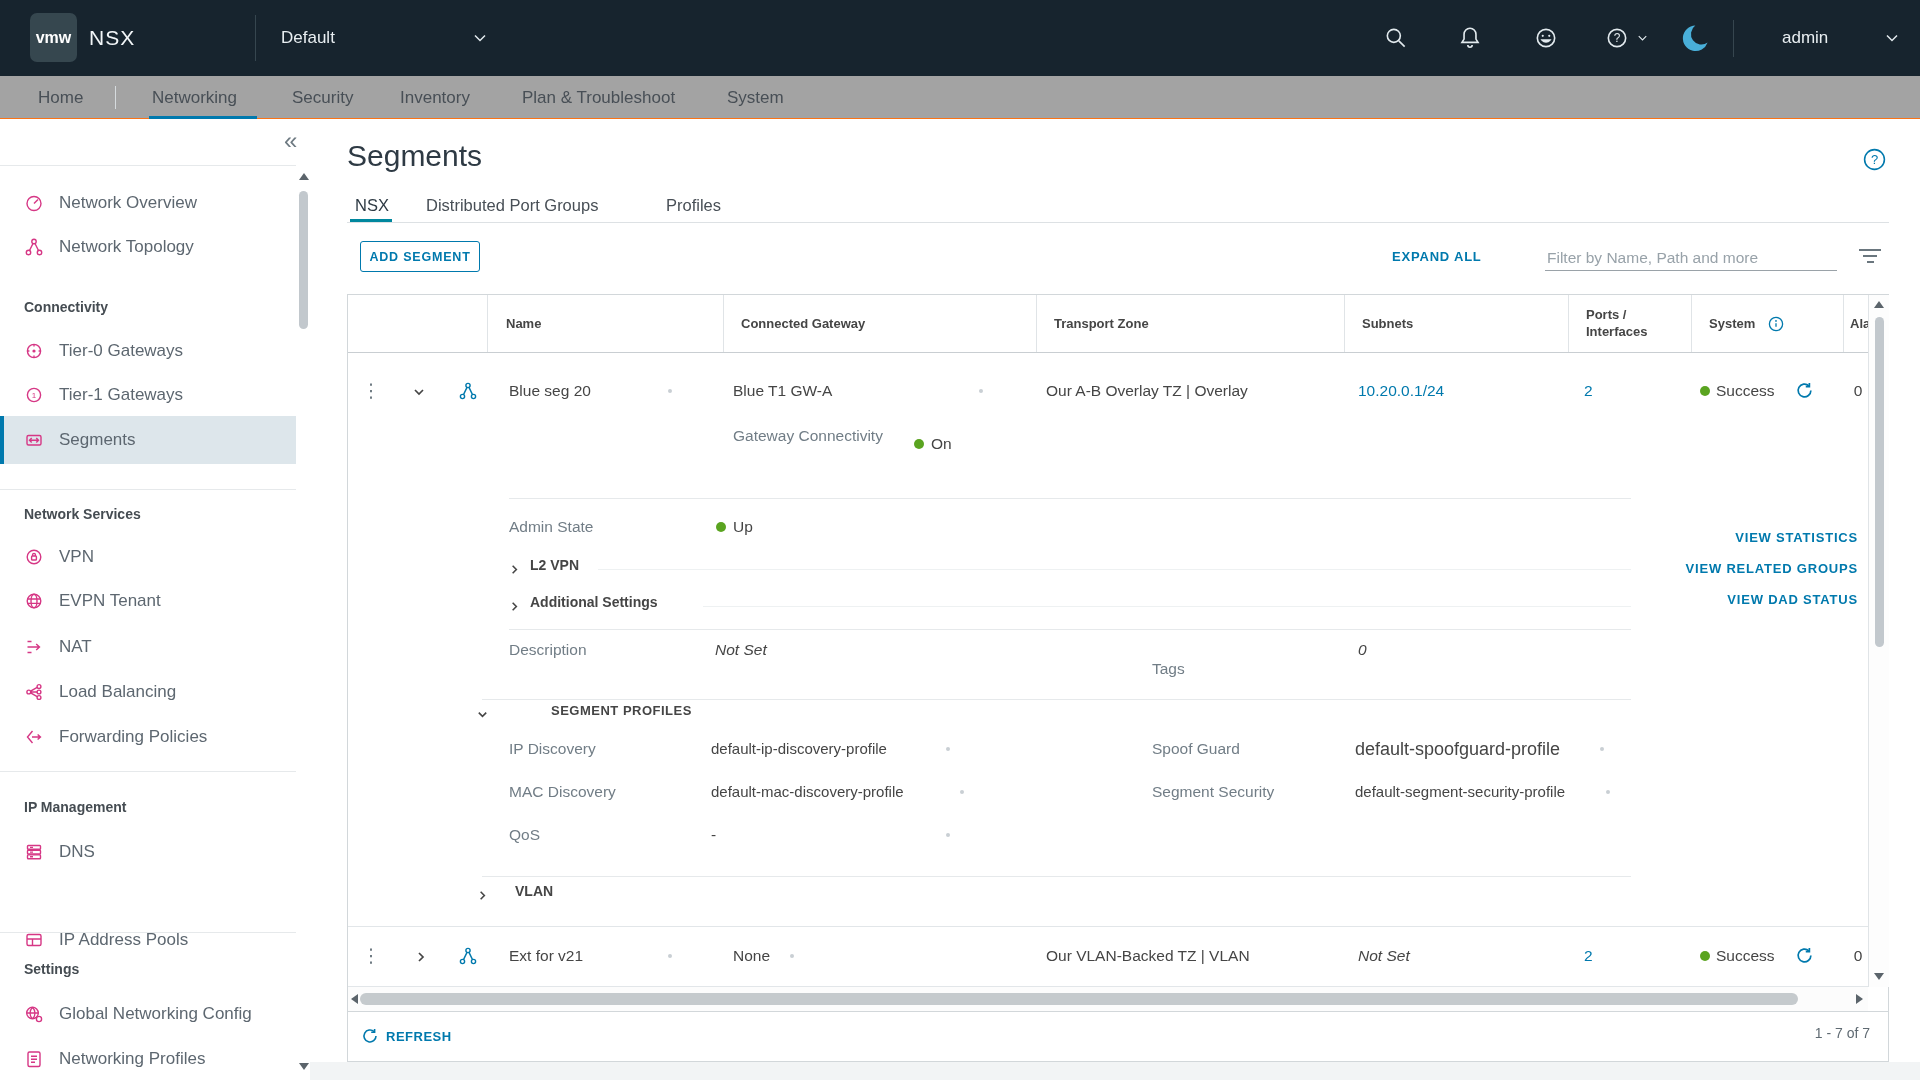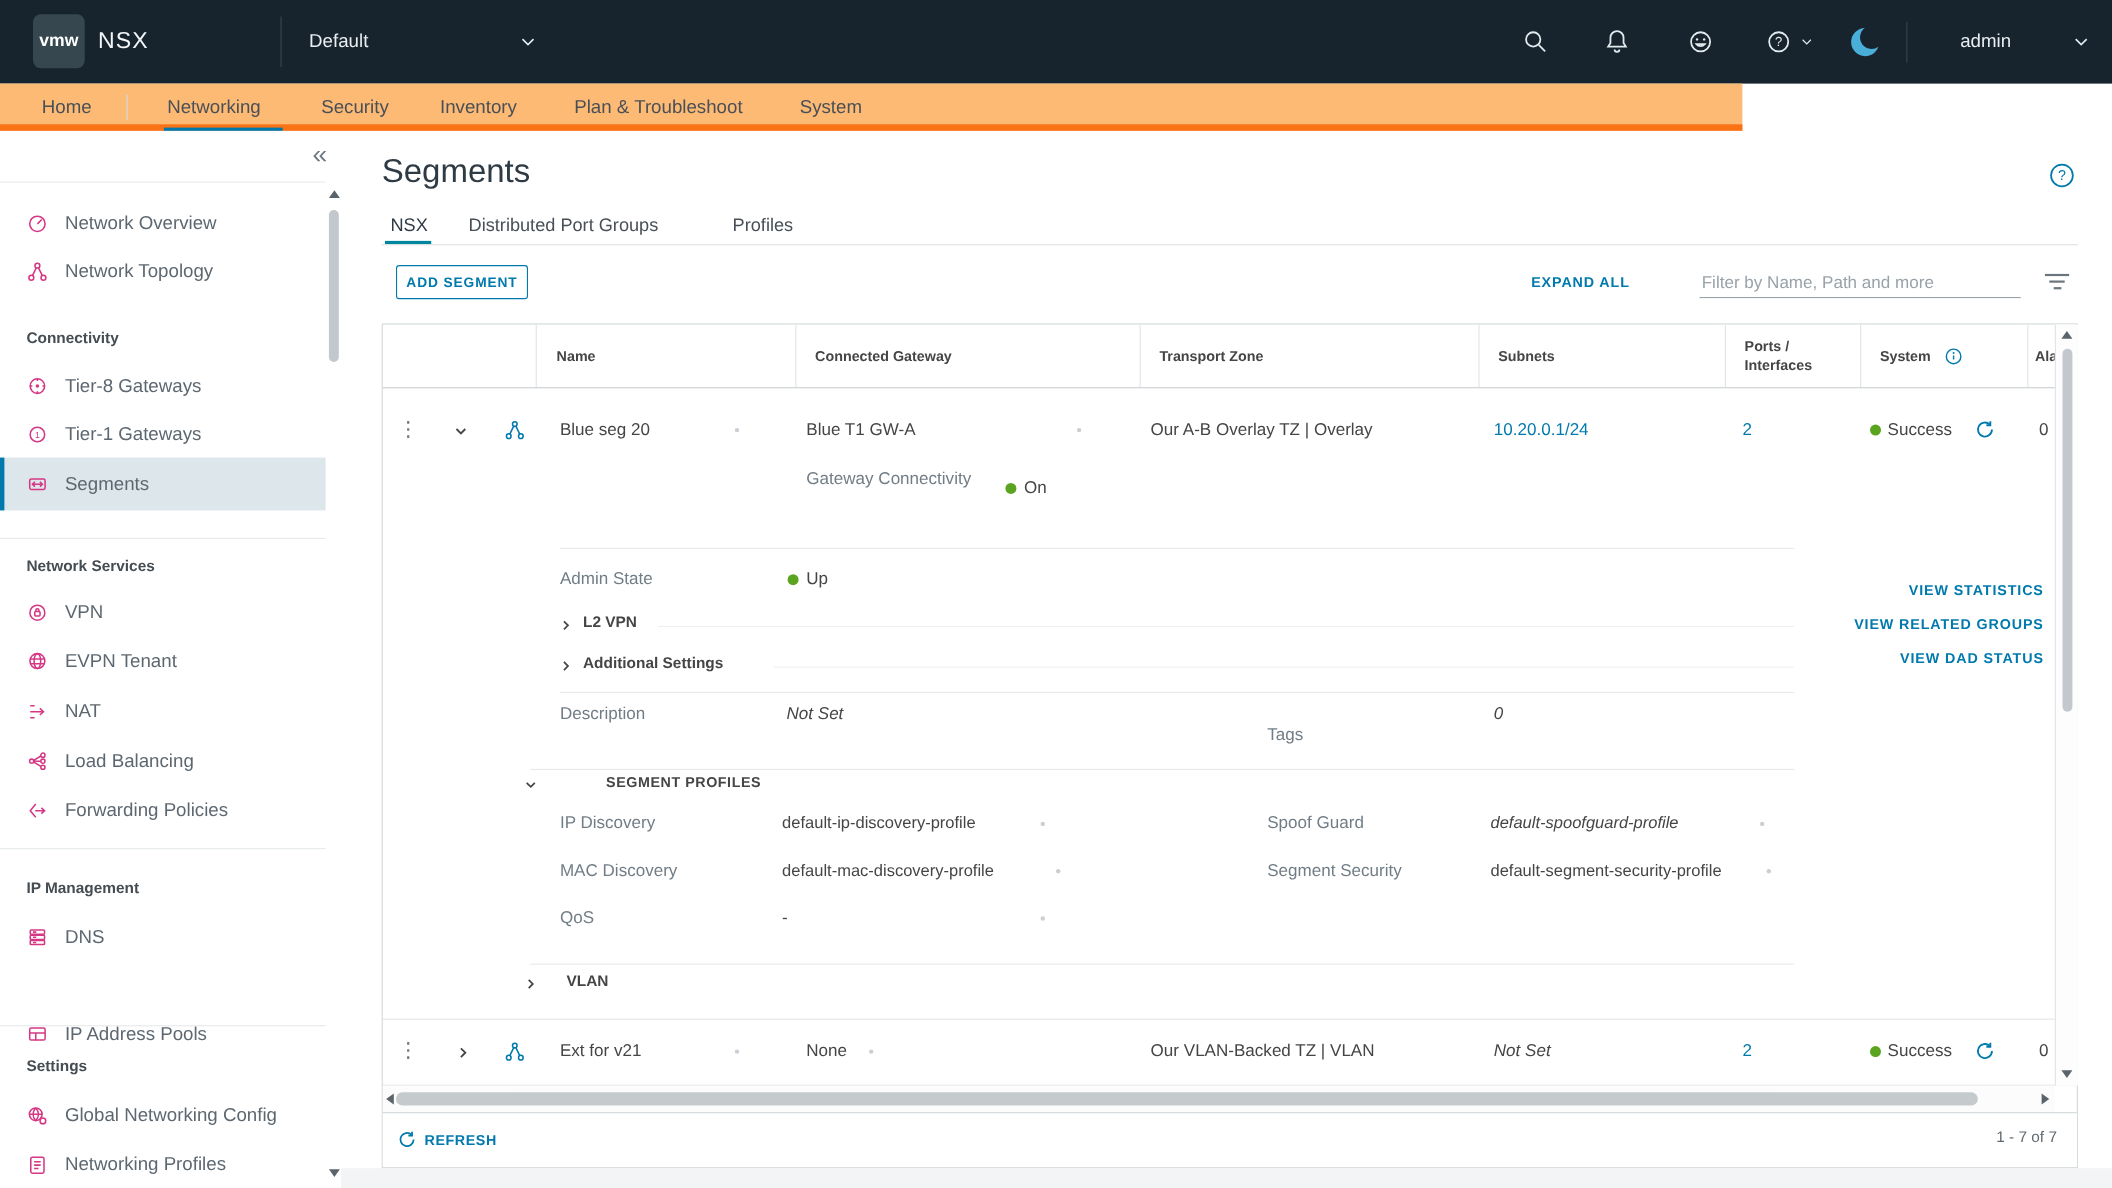--- a/index.html
+++ b/index.html
@@ -13,21 +13,21 @@
   .vmw-tile { position:absolute; left:30px; top:13px; width:47px; height:49px; background:#36474f; border-radius:7px;
               color:#fff; font-weight:bold; font-size:16px; display:flex; align-items:center; justify-content:center; cursor:pointer; }
   .product { position:absolute; left:89px; top:0; height:76px; line-height:76px; color:#f2f6f8; font-size:21px; letter-spacing:1px; }
   .tb-div { position:absolute; top:15px; width:1px; height:46px; background:#36464f; }
   .project { position:absolute; left:281px; top:0; height:76px; line-height:76px; color:#e8eef1; font-size:17px; cursor:pointer; }
   .tb-icon { position:absolute; top:22px; width:32px; height:32px; cursor:pointer; display:flex; align-items:center; justify-content:center; }
   .tb-icon svg { stroke:#e2eaee; fill:none; stroke-width:1.5; }
   .admin { position:absolute; left:1782px; top:0; height:76px; line-height:76px; color:#e8eef1; font-size:17px; cursor:pointer; }
 
   
-  .navbar { position:absolute; left:0; top:76px; width:1584px; height:43px; background:#fdba74; border-bottom:6px solid #f97316; }
+  .navbar { position:absolute; left:0; top:76px; width:1920px; height:43px; background:#a3a3a3; border-bottom:1px solid #f97316; }
   .ntab { position:absolute; top:0; height:43px; line-height:43px; font-size:17px; color:#484f56; cursor:pointer; white-space:nowrap; }
   .nav-underline { position:absolute; left:149px; top:40px; width:108px; height:3px; background:#0079ad; }
   .nav-sep { position:absolute; left:115px; top:10px; width:1px; height:23px; background:#d6dbde; }
 
   
   .sidebar { position:absolute; left:0; top:119px; width:310px; height:961px; background:#fff; }
   .collapse { position:absolute; left:284px; top:8px; font-size:24px; color:#6e7a82; cursor:pointer; }
   .side-div { position:absolute; left:0; width:296px; height:1px; background:#e6e9eb; }
   .s-item { position:absolute; left:0; width:296px; height:44px; display:flex; align-items:center; padding-left:24px;
             font-size:17px; color:#5d6770; cursor:pointer; }
@@ -185,21 +185,21 @@
       <span>Network Topology</span>
     </div>
 
     <div class="s-head" style="top:166px;">Connectivity</div>
     <div class="s-item" style="top:210px;">
       <span class="ic"><svg viewBox="0 0 20 20" width="20" height="20">
             <circle cx="10" cy="10" r="6.6"></circle>
             <circle cx="10" cy="10" r="1.6" fill="#d63785" stroke="none"></circle>
             <path d="M10 3.4v2 M10 14.6v2 M3.4 10h2 M14.6 10h2"></path>
           </svg></span>
-      <span>Tier-8 Gateways</span>
+      <span>Tier-0 Gateways</span>
     </div>
     <div class="s-item" style="top:254px;">
       <span class="ic"><svg viewBox="0 0 20 20" width="20" height="20">
             <circle cx="10" cy="10" r="6.6"></circle>
             <text x="10" y="13" font-size="8" text-anchor="middle" fill="#d63785" stroke="none" font-family="Liberation Sans, sans-serif">1</text>
           </svg></span>
       <span>Tier-1 Gateways</span>
     </div>
     <div class="s-item active" style="top:297px; height:48px;">
       <span class="ic"><svg viewBox="0 0 20 20" width="20" height="20">
@@ -418,21 +418,21 @@
         <svg width="13" height="13" viewBox="0 0 14 14">
             <path d="M3 5 L7 9 L11 5"></path>
           </svg>
       </div>
       <div class="acc-title" style="left:203px; top:408px; font-size:13px; letter-spacing:0.5px;">SEGMENT PROFILES</div>
 
       <div class="cell lbl" style="left:161px; top:442px;">IP Discovery</div>
       <div class="cell" style="left:363px; top:442px; font-size:15px;">default-ip-discovery-profile</div>
       <div class="dotf" style="left:598px; top:452px;"></div>
       <div class="cell lbl" style="left:804px; top:442px;">Spoof Guard</div>
-      <div class="cell" style="left:1007px; top:442px; font-size:15px;font-style:italic;">default-spoofguard-profile</div>
+      <div class="cell" style="left:1007px; top:442px; font-size:18px;">default-spoofguard-profile</div>
       <div class="dotf" style="left:1252px; top:452px;"></div>
 
       <div class="cell lbl" style="left:161px; top:485px;">MAC Discovery</div>
       <div class="cell" style="left:363px; top:485px; font-size:15px;">default-mac-discovery-profile</div>
       <div class="dotf" style="left:612px; top:495px;"></div>
       <div class="cell lbl" style="left:804px; top:485px;">Segment Security</div>
       <div class="cell" style="left:1007px; top:485px; font-size:15px;">default-segment-security-profile</div>
       <div class="dotf" style="left:1258px; top:495px;"></div>
 
       <div class="cell lbl" style="left:161px; top:528px;">QoS</div>

